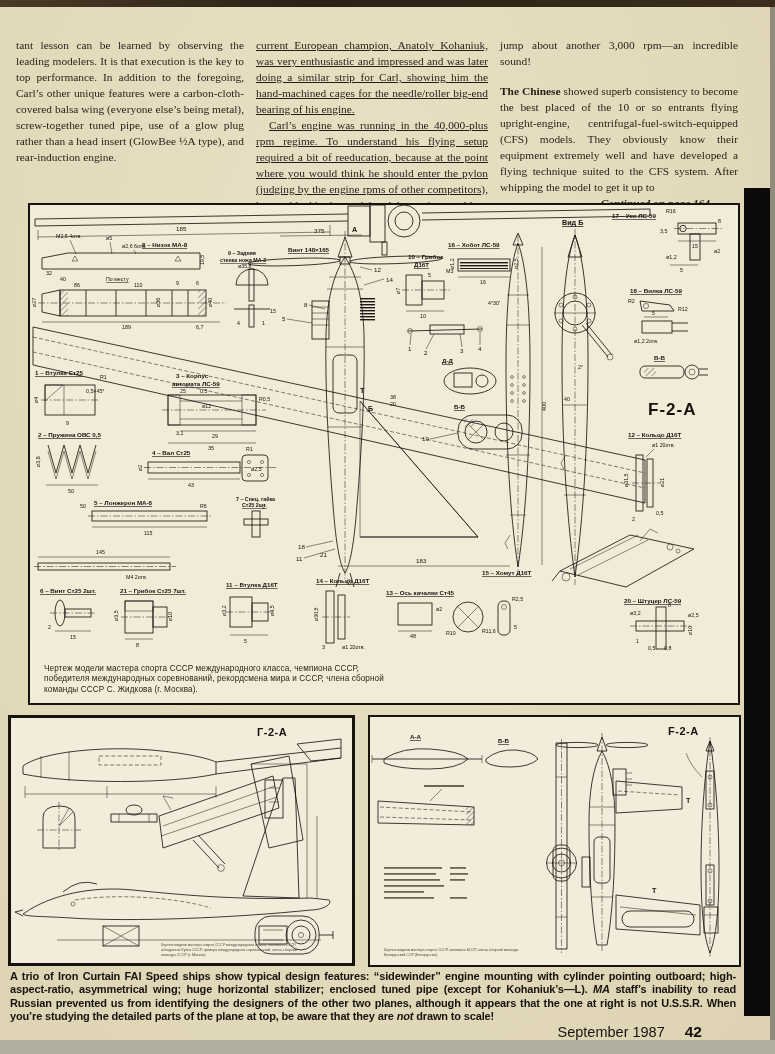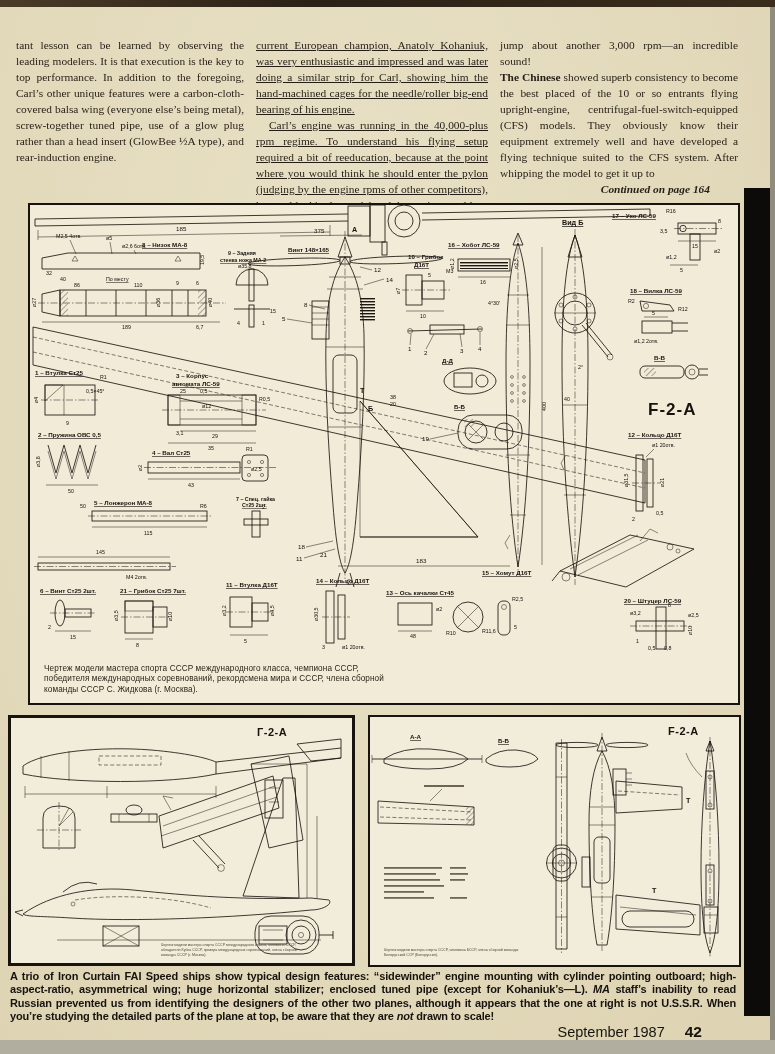--- a/index.html
+++ b/index.html
@@ -10,21 +10,21 @@
   .edge-right{position:absolute;left:744px;top:188px;width:27px;height:828px;background:#0c0b09;}
   .edge-right2{position:absolute;left:770px;top:7px;width:5px;height:1033px;background:#8f8b7d;}
   .edge-bottom{position:absolute;left:0;top:1040px;width:775px;height:14px;background:#b2ae9f;}
 
   
   .cols{position:absolute;left:16px;top:30px;width:722px;display:flex;gap:12px;color:#241e15;}
   .col{font-family:"Liberation Serif",serif;font-size:11.4px;line-height:16px;text-align:justify;}
   .c1{width:228px;} .c2{width:232px;text-decoration:underline;} .c3{width:238px;}
   .col p{margin:0;}
   .col p.ind{text-indent:13px;}
-  .col p.gap{}
+  .col p.gap{margin-top:14px;}
   .continued{margin-top:6px;text-align:right;padding-right:28px;font-style:italic;font-weight:bold;}
 
   
   .mainbox{position:absolute;left:28px;top:196px;width:712px;height:502px;border:2px solid #17130e;background:#f1ebd7;box-sizing:border-box;}
   .mainbox .cap{position:absolute;left:14px;bottom:8px;width:580px;font-size:8.2px;line-height:10.5px;color:#2b241a;letter-spacing:.1px;}
   .lbox{position:absolute;left:8px;top:708px;width:347px;height:251px;border:3px solid #17130e;background:#f2edda;box-sizing:border-box;}
   .rbox{position:absolute;left:368px;top:708px;width:373px;height:252px;border:2px solid #17130e;background:#f2edda;box-sizing:border-box;}
 
   
   .bigcap{position:absolute;left:10px;top:963px;width:726px;font-weight:bold;font-size:11px;line-height:13.4px;letter-spacing:-0.15px;color:#17130e;text-align:justify;}

